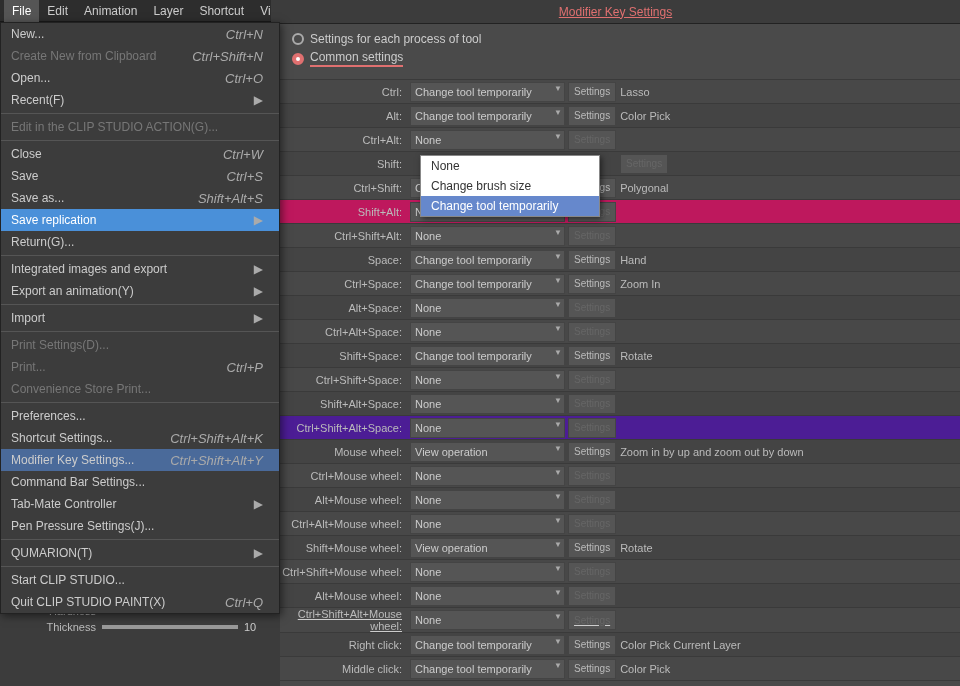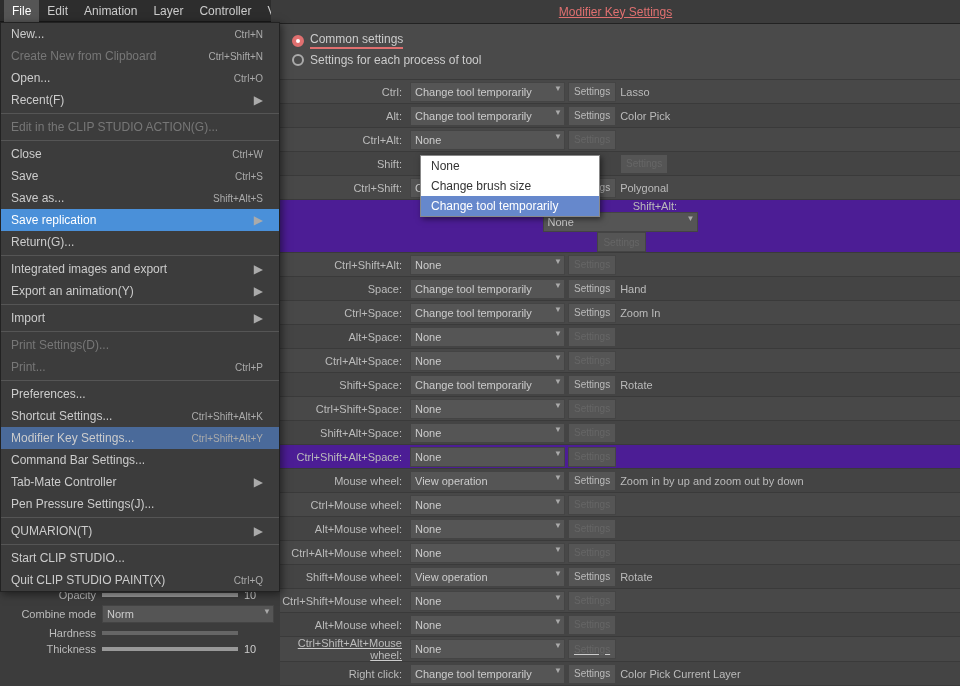--- a/index.html
+++ b/index.html
@@ -61,22 +61,23 @@
     .menu-item.active-item {
       background: #4a90d9;
       color: #fff;
     }
     .menu-item.disabled {
       color: #777;
       cursor: default;
     }
     .menu-item .shortcut {
       color: #aaa;
-      font-size: 10px;
+      font-size: 13px;
       margin-left: auto;
+      font-style: italic;
     }
     .menu-item .arrow {
       margin-left: 4px;
       color: #aaa;
     }
     .menu-separator {
       height: 1px;
       background: #555;
       margin: 2px 0;
     }
@@ -351,21 +352,21 @@
     }
   </style>
 </head>
 <body>
 
 <div class="menu-bar">
   <div class="menu-bar-item active">File</div>
   <div class="menu-bar-item">Edit</div>
   <div class="menu-bar-item">Animation</div>
   <div class="menu-bar-item">Layer</div>
-  <div class="menu-bar-item">Controller</div>
+  <div class="menu-bar-item">Shortcut</div>
   <div class="menu-bar-item">View</div>
   <div class="menu-bar-item">Filter</div>
   <div class="menu-bar-item">Window</div>
   <div class="menu-bar-item">Help</div>
 </div>
 
 <div class="dropdown-menu">
   <div class="menu-item">
     <span>New...</span>
     <span class="shortcut">Ctrl+N</span>
@@ -421,20 +422,23 @@
     <span class="arrow">▶</span>
   </div>
   <div class="menu-separator"></div>
   <div class="menu-item disabled">
     <span>Print Settings(D)...</span>
   </div>
   <div class="menu-item disabled">
     <span>Print...</span>
     <span class="shortcut">Ctrl+P</span>
   </div>
+  <div class="menu-item disabled">
+    <span>Convenience Store Print...</span>
+  </div>
   <div class="menu-separator"></div>
   <div class="menu-item">
     <span>Preferences...</span>
   </div>
   <div class="menu-item">
     <span>Shortcut Settings...</span>
     <span class="shortcut">Ctrl+Shift+Alt+K</span>
   </div>
   <div class="menu-item" style="background:#4a6a9a;">
     <span>Modifier Key Settings...</span>
@@ -465,30 +469,30 @@
   </div>
 </div>
 
 <div class="dialog-titlebar">
   <span class="dialog-title">Modifier Key Settings</span>
 </div>
 
 <div class="dialog-content">
 
   <div class="radio-area">
+    <div class="radio-row">
+      <div class="radio-btn"></div>
+      <span class="radio-label">Settings for each process of tool</span>
+    </div>
     <div class="radio-row">
       <div class="radio-btn checked"></div>
       <span class="radio-label">
         <span class="red-underline">Common settings</span>
       </span>
     </div>
-    <div class="radio-row">
-      <div class="radio-btn"></div>
-      <span class="radio-label">Settings for each process of tool</span>
-    </div>
   </div>
 
   <div class="refine-row">
     <span class="refine-label">Refine:</span>
     <div class="checkbox-item">
       <div class="checkbox"></div>
       <span class="checkbox-label">Ctrl</span>
     </div>
     <div class="checkbox-item" style="margin-left:10px;">
       <div class="checkbox"></div>
@@ -534,21 +538,21 @@
         <div class="row-dropdown-wrapper"><select class="row-dropdown"><option>None</option></select></div>
         <button class="row-settings-btn disabled">Settings</button>
         <span class="row-value"></span>
       </div>
       <div class="settings-row" style="background: rgb(72, 72, 72);">
         <span class="row-label">Ctrl+Shift:</span>
         <div class="row-dropdown-wrapper"><select class="row-dropdown"><option>Change tool temporarily</option></select></div>
         <button class="row-settings-btn">Settings</button>
         <span class="row-value">Polygonal</span>
       </div>
-      <div class="settings-row" style="background: #4c1d95; flex-direction: column;">
+      <div class="settings-row" style="background: #be185d;">
         <span class="row-label">Shift+Alt:</span>
         <div class="row-dropdown-wrapper"><select class="row-dropdown"><option>None</option></select></div>
         <button class="row-settings-btn disabled">Settings</button>
         <span class="row-value"></span>
       </div>
       <div class="settings-row" style="background: rgb(72, 72, 72);">
         <span class="row-label">Ctrl+Shift+Alt:</span>
         <div class="row-dropdown-wrapper"><select class="row-dropdown"><option>None</option></select></div>
         <button class="row-settings-btn disabled">Settings</button>
         <span class="row-value"></span>
@@ -673,28 +677,20 @@
     <span class="bottom-value">40.</span>
   </div>
   <div class="bottom-row">
     <span class="bottom-label">Opacity</span>
     <div class="bottom-slider-wrapper">
       <div class="bottom-slider-fill" style="width:100%"></div>
     </div>
     <span class="bottom-value">10</span>
   </div>
   <div class="bottom-row">
-    <span class="bottom-label">Combine mode</span>
-    <div class="bottom-dropdown-wrapper">
-      <select class="bottom-dropdown">
-        <option>Norm</option>
-      </select>
-    </div>
-  </div>
-  <div class="bottom-row">
     <span class="bottom-label">Hardness</span>
     <div class="bottom-slider-wrapper">
       <div class="bottom-slider-fill" style="width:0%"></div>
     </div>
     <span class="bottom-value"></span>
   </div>
   <div class="bottom-row">
     <span class="bottom-label">Thickness</span>
     <div class="bottom-slider-wrapper">
       <div class="bottom-slider-fill" style="width:100%"></div>

